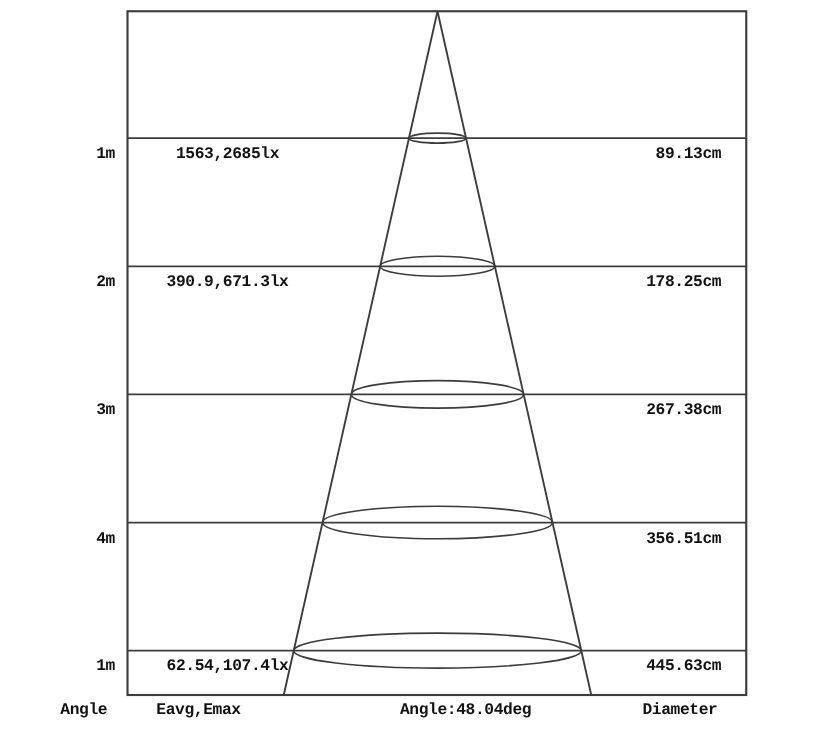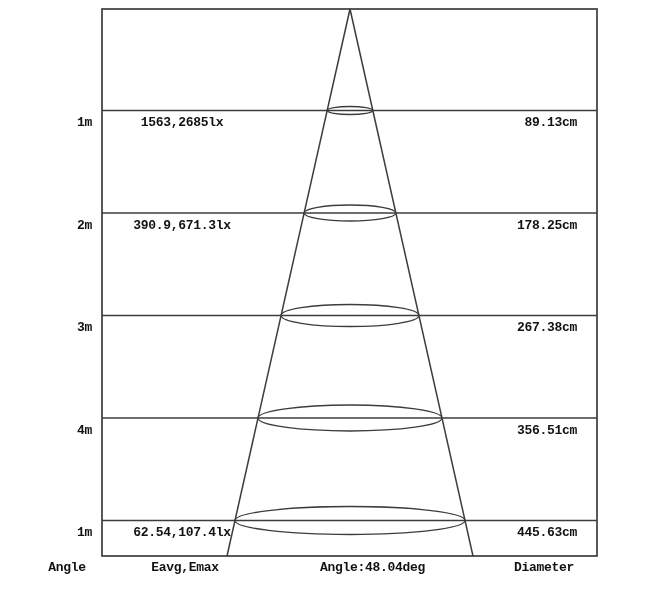--- a/index.html
+++ b/index.html
@@ -7,21 +7,21 @@
          font-family:"Liberation Mono","DejaVu Sans Mono",monospace;}
   .diagram-svg{position:absolute;left:0;top:0;}
   .lbl{position:absolute;font-weight:bold;font-size:13px;line-height:14px;color:#121212;
        white-space:nowrap;letter-spacing:-0.3px;}
   .col-height{left:30px;width:62px;text-align:right;}
   .col-eavg{left:102px;width:160px;text-align:center;}
   .col-dia{left:467px;width:110px;text-align:right;}
   .r0{top:116px;} .r1{top:219px;} .r2{top:321px;} .r3{top:424px;} .r4{top:526px;}
   .footer{top:561px;}
   .f-height{left:17px;width:100px;text-align:center;}
-  .f-eavg{left:125px;width:120px;text-align:center;}
+  .f-eavg{left:125px;width:120px;text-align:left;}
   .f-angle{left:265px;width:160px;text-align:right;}
   .f-dia{left:494px;width:100px;text-align:center;}
 </style>
 </head>
 <body>
 
 <div class="stage">
 
   <svg class="diagram-svg" width="660" height="595" viewBox="0 0 660 595">
     <g fill="none" stroke="#3c3c3c">

